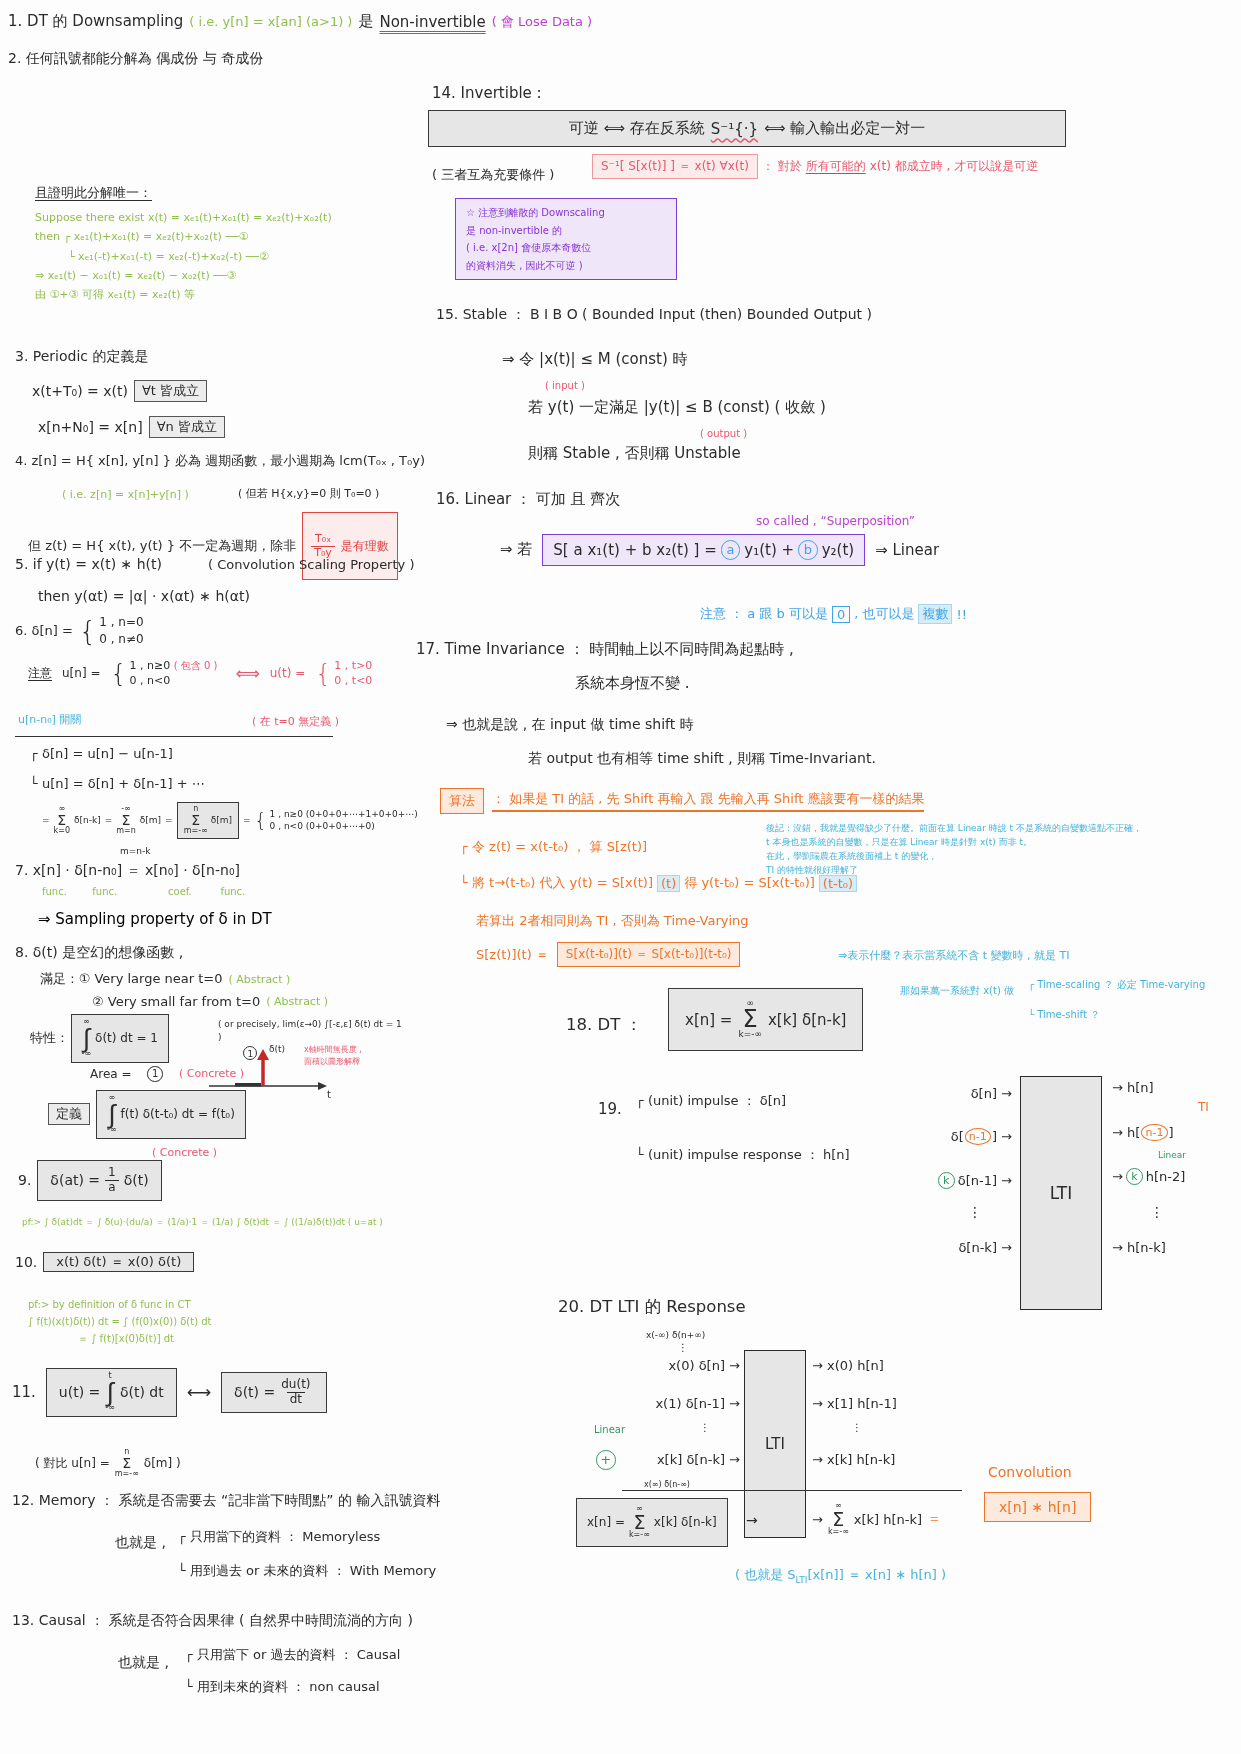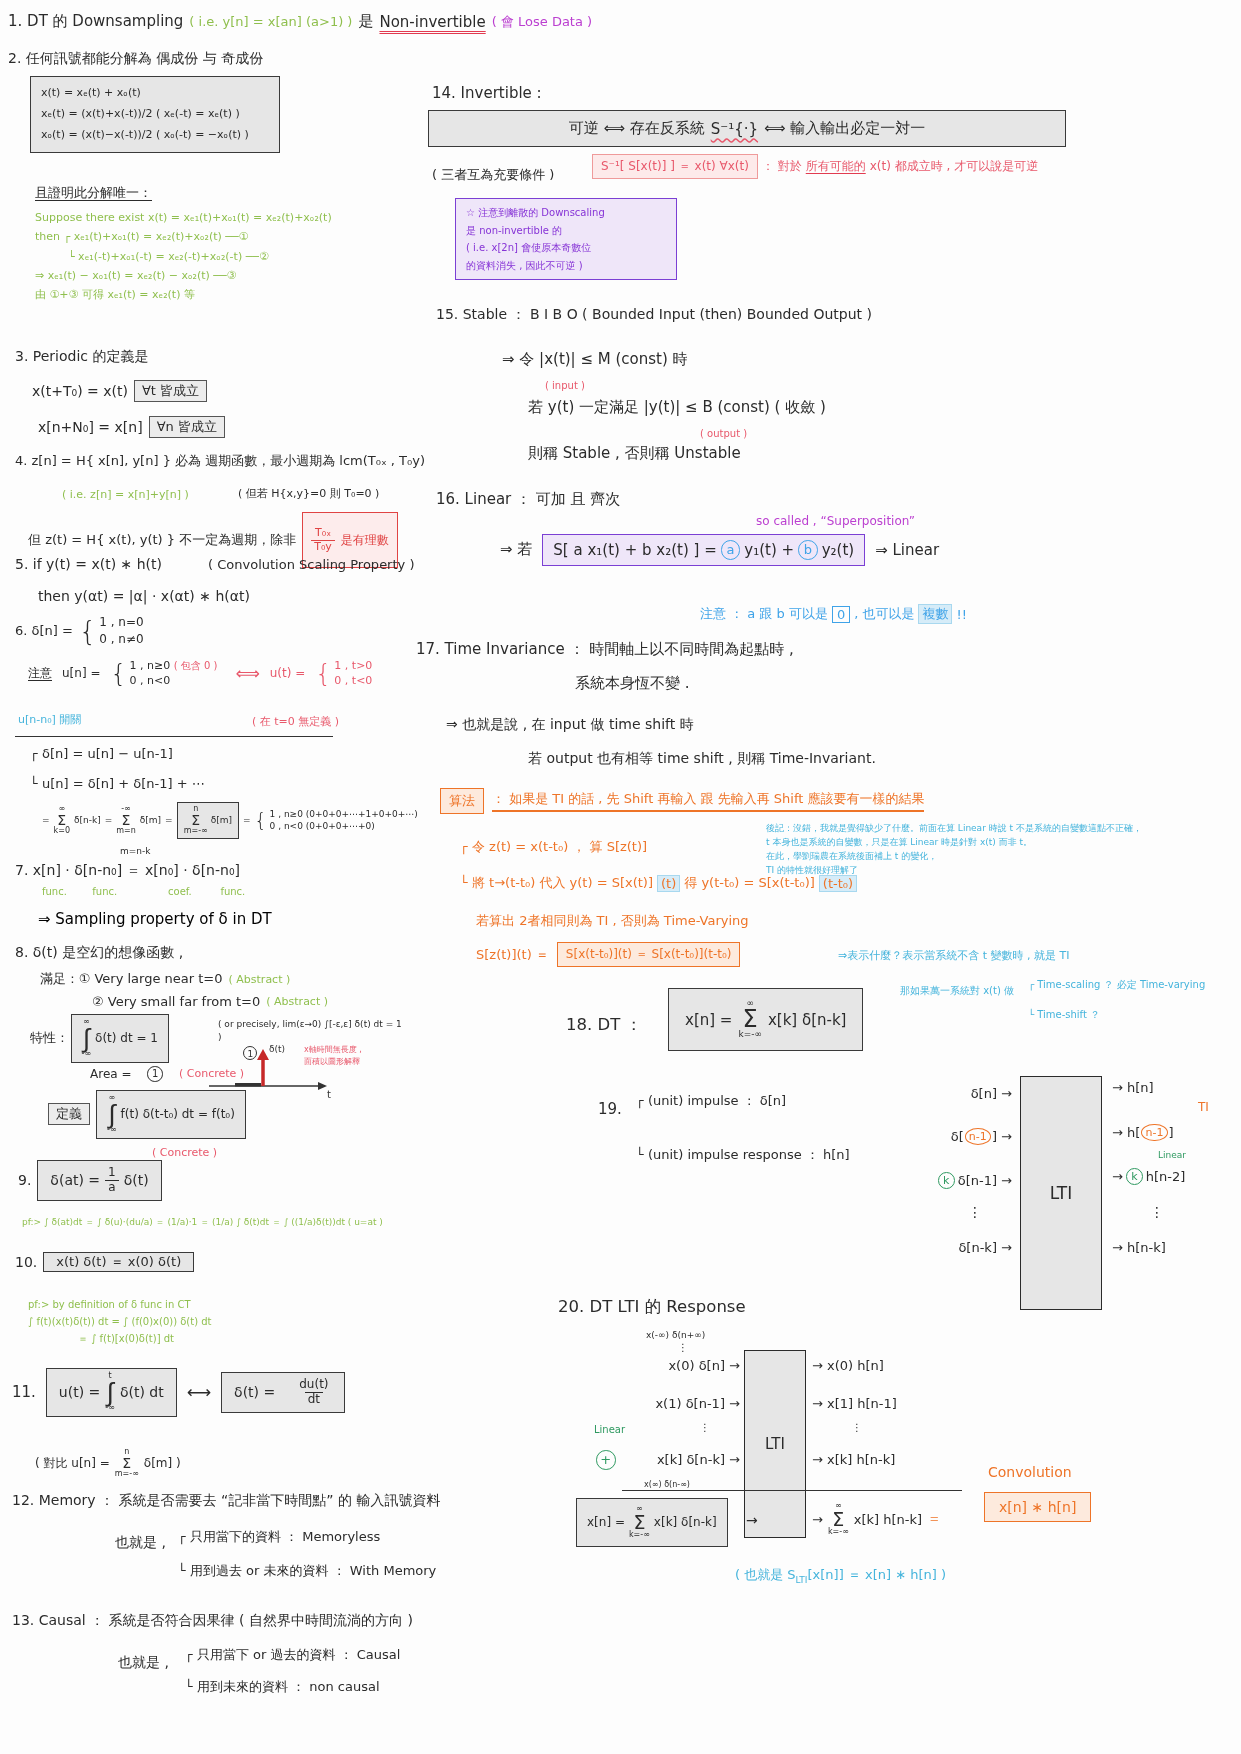--- a/index.html
+++ b/index.html
@@ -9,21 +9,21 @@
   .row{display:flex;align-items:center;gap:6px}
   .pre{white-space:pre-line}
   .wrap{white-space:normal}
   .right{text-align:right;justify-content:flex-end}
   .green{color:#8fbf4d}.dgreen{color:#2e9960}.red{color:#e8586b}.crimson{color:#000000}
   .orange{color:#ee7428}.cyan{color:#45b4dc}.blue{color:#3fa3e8}.magenta{color:#bb3fd0}.purple{color:#8633d6}
   .f8{font-size:8px}.f9{font-size:9px}.f10{font-size:10px}.f11{font-size:11px}.f12{font-size:12px}
   .f13{font-size:13px}.f14{font-size:14px}.f15{font-size:15px}.f16{font-size:16.5px}.f17{font-size:17px}
   .gbox{background:#e6e6e6;border:1.6px solid #3a3a3a;padding:6px 10px}
   .lbox{background:#ececec;border:1.5px solid #555;padding:1px 7px}
-  .redbox{background:#fdecec;border:1.6px solid #e04343;color:#e04343;padding:14px 8px}
+  .redbox{background:#fdecec;border:1.6px solid #e04343;color:#e04343;padding:20px 8px}
   .pinkbox{background:#fdeaea;border:1.4px solid #ef9a9a;color:#e8586b;padding:3px 8px}
   .violetbox{background:#efe6f9;border:1.8px solid #7b3fd4;padding:5px 10px}
   .orangebox{background:#fdeadd;border:1.8px solid #ee7428;color:#ee7428;padding:3px 8px}
   .bluebox{border:1.5px solid #3fa3e8;padding:0 4px}
   .hlblue{background:#d6ecf8;border:1px solid #a8d8ef;padding:0 3px}
   .u{text-decoration:underline;text-underline-offset:3px}
   .dul{text-decoration:underline double #e23b50;text-underline-offset:4px}
   .uw{text-decoration:underline wavy #e8586b;text-underline-offset:4px}
   .oul{border-bottom:2px solid #ee7428;padding-bottom:2px}
   .rul{text-decoration:underline #e23b50;text-underline-offset:3px}
@@ -51,23 +51,20 @@
 
   <div class="a row f15" style="left:8px;top:12px">
     <span>1.  DT 的 Downsampling</span>
     <span class="green f13">( i.e.  y[n] = x[an]  (a&gt;1) )</span>
     <span>是</span>
     <span class="dul">Non-invertible</span>
     <span class="magenta f13">( 會 Lose Data )</span>
   </div>
 
   <div class="a f14" style="left:8px;top:50px">2.  任何訊號都能分解為 偶成份 与 奇成份</div>
-  <div class="a gbox pre f11" style="left:30px;top:76px;width:228px;line-height:1.9">x(t) = xₑ(t) + xₒ(t)
-xₑ(t) = (x(t)+x(-t))/2   ( xₑ(-t) = xₑ(t) )
-xₒ(t) = (x(t)−x(-t))/2   ( xₒ(-t) = −xₒ(t) )</div>
   <div class="a u f13" style="left:35px;top:184px">且證明此分解唯一：</div>
   <div class="a pre green f11" style="left:35px;top:208px;width:390px;line-height:1.75">Suppose there exist  x(t) = xₑ₁(t)+xₒ₁(t) = xₑ₂(t)+xₒ₂(t)
 then ┌ xₑ₁(t)+xₒ₁(t) = xₑ₂(t)+xₒ₂(t) ──①
 　　　└ xₑ₁(-t)+xₒ₁(-t) = xₑ₂(-t)+xₒ₂(-t) ──②
 ⇒ xₑ₁(t) − xₒ₁(t) = xₑ₂(t) − xₒ₂(t) ──③
 由 ①+③ 可得  xₑ₁(t) = xₑ₂(t)  等</div>
 
   <div class="a f14" style="left:15px;top:348px">3.  Periodic 的定義是</div>
   <div class="a row f14" style="left:32px;top:380px">
     <span>x(t+T₀) = x(t)</span>
@@ -250,21 +247,21 @@
     <span class="gbox row" style="padding:3px 12px;gap:5px">
       <span class="f14">u(t) =</span>
       <span class="stk">
         <span class="lim8">t</span>
         <span class="iI">∫</span>
         <span class="lim8">-∞</span>
       </span>
       <span class="f14">δ(t) dt</span>
     </span>
     <span class="f17">⟷</span>
-    <span class="gbox row" style="padding:5px 12px;gap:21px">
+    <span class="gbox row" style="padding:5px 12px;gap:3px">
       <span class="f14">δ(t) =</span>
       <span class="frac f12">
         <span class="ft">du(t)</span>
         <span class="fb">dt</span>
       </span>
     </span>
   </div>
   <div class="a row f12" style="left:35px;top:1448px;gap:5px">
     <span>( 對比  u[n] =</span>
     <span class="stk">

